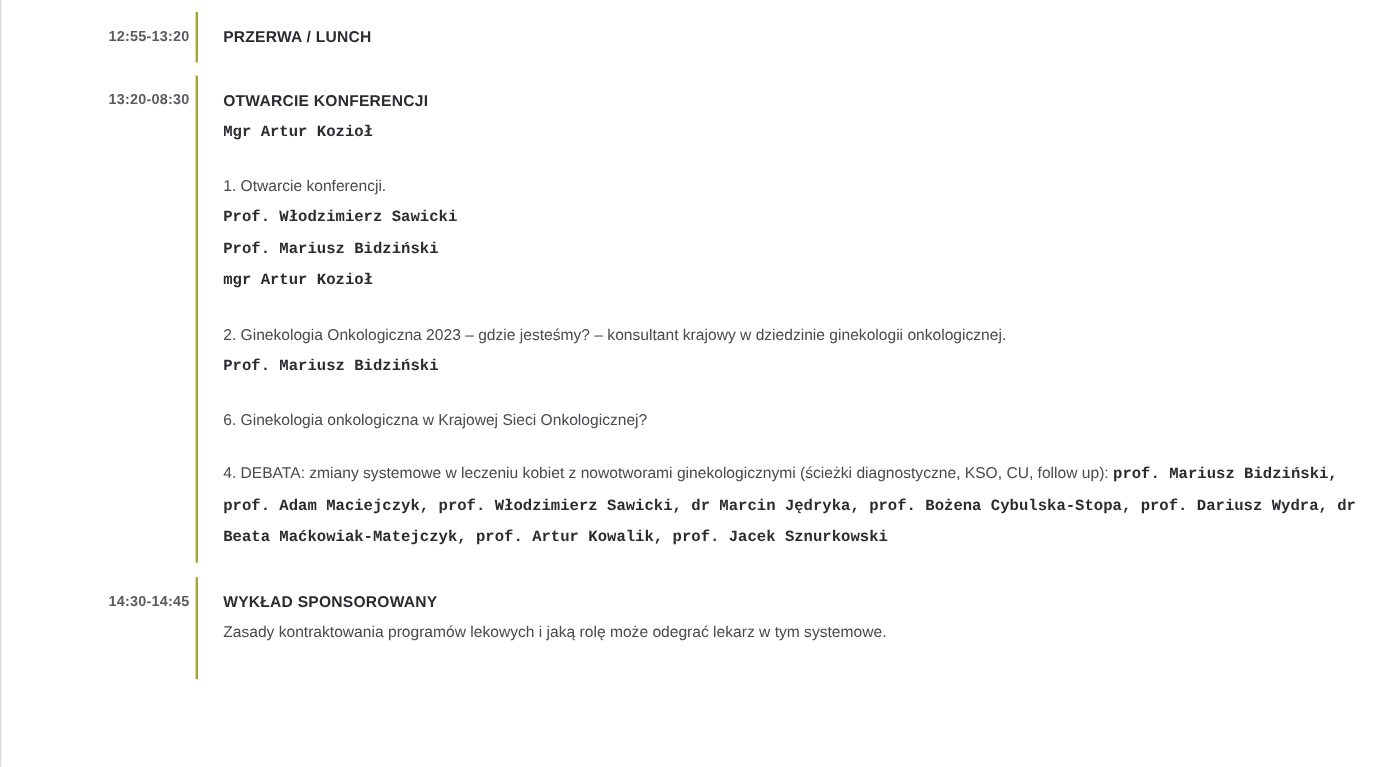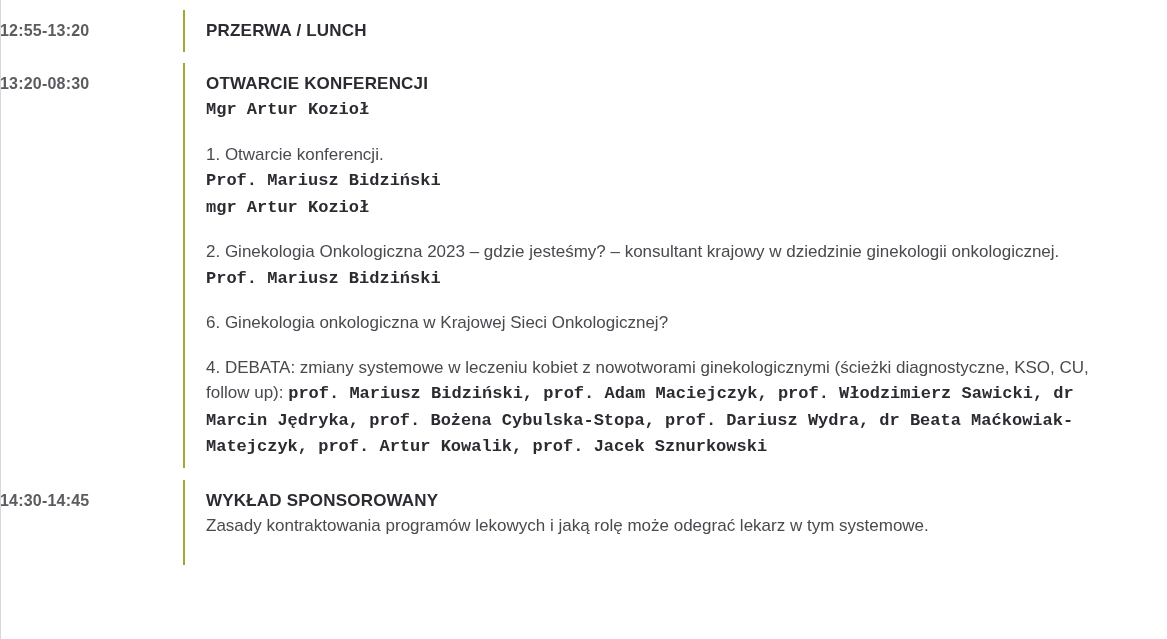--- a/index.html
+++ b/index.html
@@ -15,32 +15,32 @@
     font-family:"Liberation Sans","DejaVu Sans",sans-serif;
     position:relative;
   }
   .left-edge{
     position:absolute;left:0;top:0;width:1px;height:639px;background:var(--edge);
   }
   .schedule{padding-top:10px;}
   .row{display:flex;align-items:stretch;margin-bottom:11px;}
   .row:last-child{margin-top:12px;}
   .time{
-    flex:0 0 158px;width:158px;
+    flex:0 0 158px;width:158px;text-align:right;
     padding-top:8px;
-    font-weight:bold;font-size:16px;line-height:25.5px;
+    font-weight:bold;font-size:12px;line-height:25.5px;
     color:var(--time);
     letter-spacing:0.2px;
   }
   .content{
     flex:1;
-    margin-left:25px;
+    margin-left:5px;
     border-left:2px solid var(--divider);
     padding:8px 34px 8px 21px;
-    font-size:17px;line-height:25.5px;
+    font-size:13px;line-height:25.5px;
     color:var(--body);
   }
   .row:last-child .content{padding-bottom:26px;}
   .para{margin:0;}
   .para.spaced{margin-top:19px;}
   .session-title{font-weight:bold;color:var(--heading);letter-spacing:0.2px;}
   .seg.bold{font-weight:bold;color:var(--heading);font-family:Liberation Mono, monospace;}
 </style>
 </head>
 <body>
@@ -52,20 +52,21 @@
       <div class="content">
         <div class="para session-title">PRZERWA / LUNCH</div>
       </div>
     </div>
     <div class="row">
       <div class="time">13:20-08:30</div>
       <div class="content">
         <div class="para session-title">OTWARCIE KONFERENCJI</div>
         <div class="para"><span class="seg bold">Mgr Artur Kozioł</span></div>
         <div class="para spaced"><span class="seg">1. Otwarcie konferencji.</span></div>
+        <div class="para"><span class="seg bold">Prof. Włodzimierz Sawicki</span></div>
         <div class="para"><span class="seg bold">Prof. Mariusz Bidziński</span></div>
         <div class="para"><span class="seg bold">mgr Artur Kozioł</span></div>
         <div class="para spaced"><span class="seg">2. Ginekologia Onkologiczna 2023 – gdzie jesteśmy? – konsultant krajowy w dziedzinie ginekologii onkologicznej.</span></div>
         <div class="para"><span class="seg bold">Prof. Mariusz Bidziński</span></div>
         <div class="para spaced"><span class="seg">6. Ginekologia onkologiczna w Krajowej Sieci Onkologicznej?</span></div>
         <div class="para spaced"><span class="seg">4. DEBATA: zmiany systemowe w leczeniu kobiet z nowotworami ginekologicznymi (ścieżki diagnostyczne, KSO, CU, follow up): </span><span class="seg bold">prof. Mariusz Bidziński, prof. Adam Maciejczyk, prof. Włodzimierz Sawicki, dr Marcin Jędryka, prof. Bożena Cybulska-Stopa, prof. Dariusz Wydra, dr Beata Maćkowiak-Matejczyk, prof. Artur Kowalik, prof. Jacek Sznurkowski</span></div>
       </div>
     </div>
     <div class="row">
       <div class="time">14:30-14:45</div>

